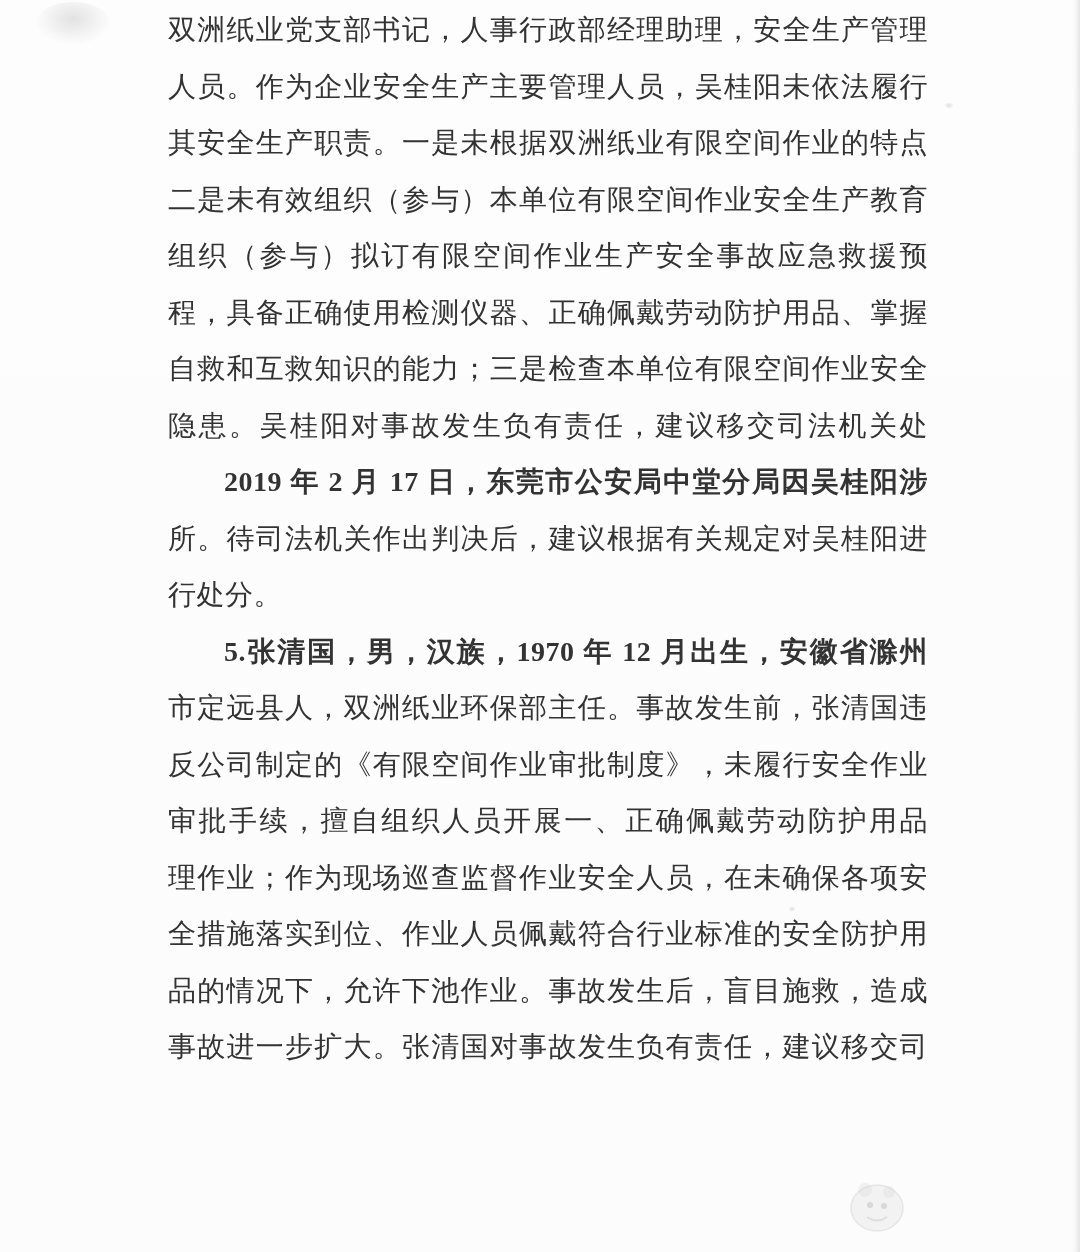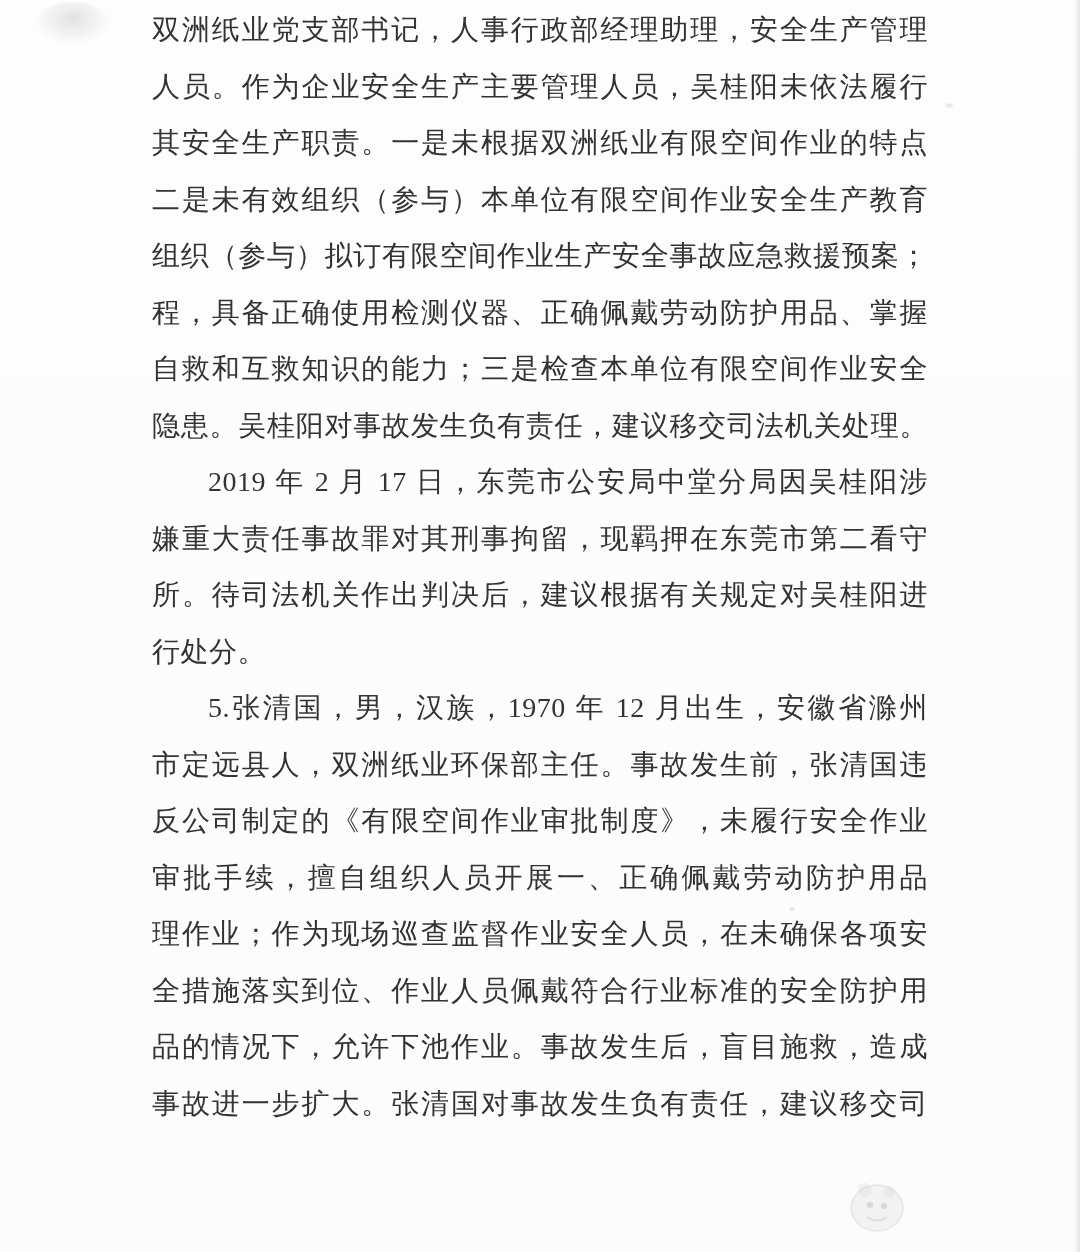--- a/index.html
+++ b/index.html
@@ -26,27 +26,29 @@
     font-size: 28px;
     line-height: 56.5px;
     height: 56.5px;
     color: #333333;
     letter-spacing: 0.5px;
     white-space: normal;
     text-align: justify;
     text-align-last: justify;
     text-justify: inter-character;
     overflow: hidden;
+    margin-left: 16px;
   }
   .line.noj {
     text-align: center;
     text-align-last: left;
   }
   .line.indent {
     text-indent: 2em;
+    font-weight: bold;
   }
   
   .edge-right {
     position: absolute;
     top: 0; right: 0;
     width: 8px; height: 1252px;
     background: linear-gradient(to left, rgba(120,120,120,0.18), rgba(160,160,160,0.05) 60%, transparent);
   }
   .smudge-topleft {
     position: absolute;
@@ -80,21 +82,20 @@
   <div class="text-block">
     <div class="line">双洲纸业党支部书记，人事行政部经理助理，安全生产管理</div>
     <div class="line">人员。作为企业安全生产主要管理人员，吴桂阳未依法履行</div>
     <div class="line">其安全生产职责。一是未根据双洲纸业有限空间作业的特点</div>
     <div class="line">二是未有效组织（参与）本单位有限空间作业安全生产教育</div>
     <div class="line">组织（参与）拟订有限空间作业生产安全事故应急救援预案；</div>
     <div class="line">程，具备正确使用检测仪器、正确佩戴劳动防护用品、掌握</div>
     <div class="line">自救和互救知识的能力；三是检查本单位有限空间作业安全</div>
     <div class="line">隐患。吴桂阳对事故发生负有责任，建议移交司法机关处理。</div>
     <div class="line indent">2019 年 2 月 17 日，东莞市公安局中堂分局因吴桂阳涉</div>
-    <div class="line">嫌重大责任事故罪对其刑事拘留，现羁押在东莞市第二看守</div>
     <div class="line">所。待司法机关作出判决后，建议根据有关规定对吴桂阳进</div>
     <div class="line noj">行处分。</div>
     <div class="line indent">5.张清国，男，汉族，1970 年 12 月出生，安徽省滁州</div>
     <div class="line">市定远县人，双洲纸业环保部主任。事故发生前，张清国违</div>
     <div class="line">反公司制定的《有限空间作业审批制度》，未履行安全作业</div>
     <div class="line">审批手续，擅自组织人员开展一、正确佩戴劳动防护用品</div>
     <div class="line">理作业；作为现场巡查监督作业安全人员，在未确保各项安</div>
     <div class="line">全措施落实到位、作业人员佩戴符合行业标准的安全防护用</div>
     <div class="line">品的情况下，允许下池作业。事故发生后，盲目施救，造成</div>
     <div class="line">事故进一步扩大。张清国对事故发生负有责任，建议移交司</div>

